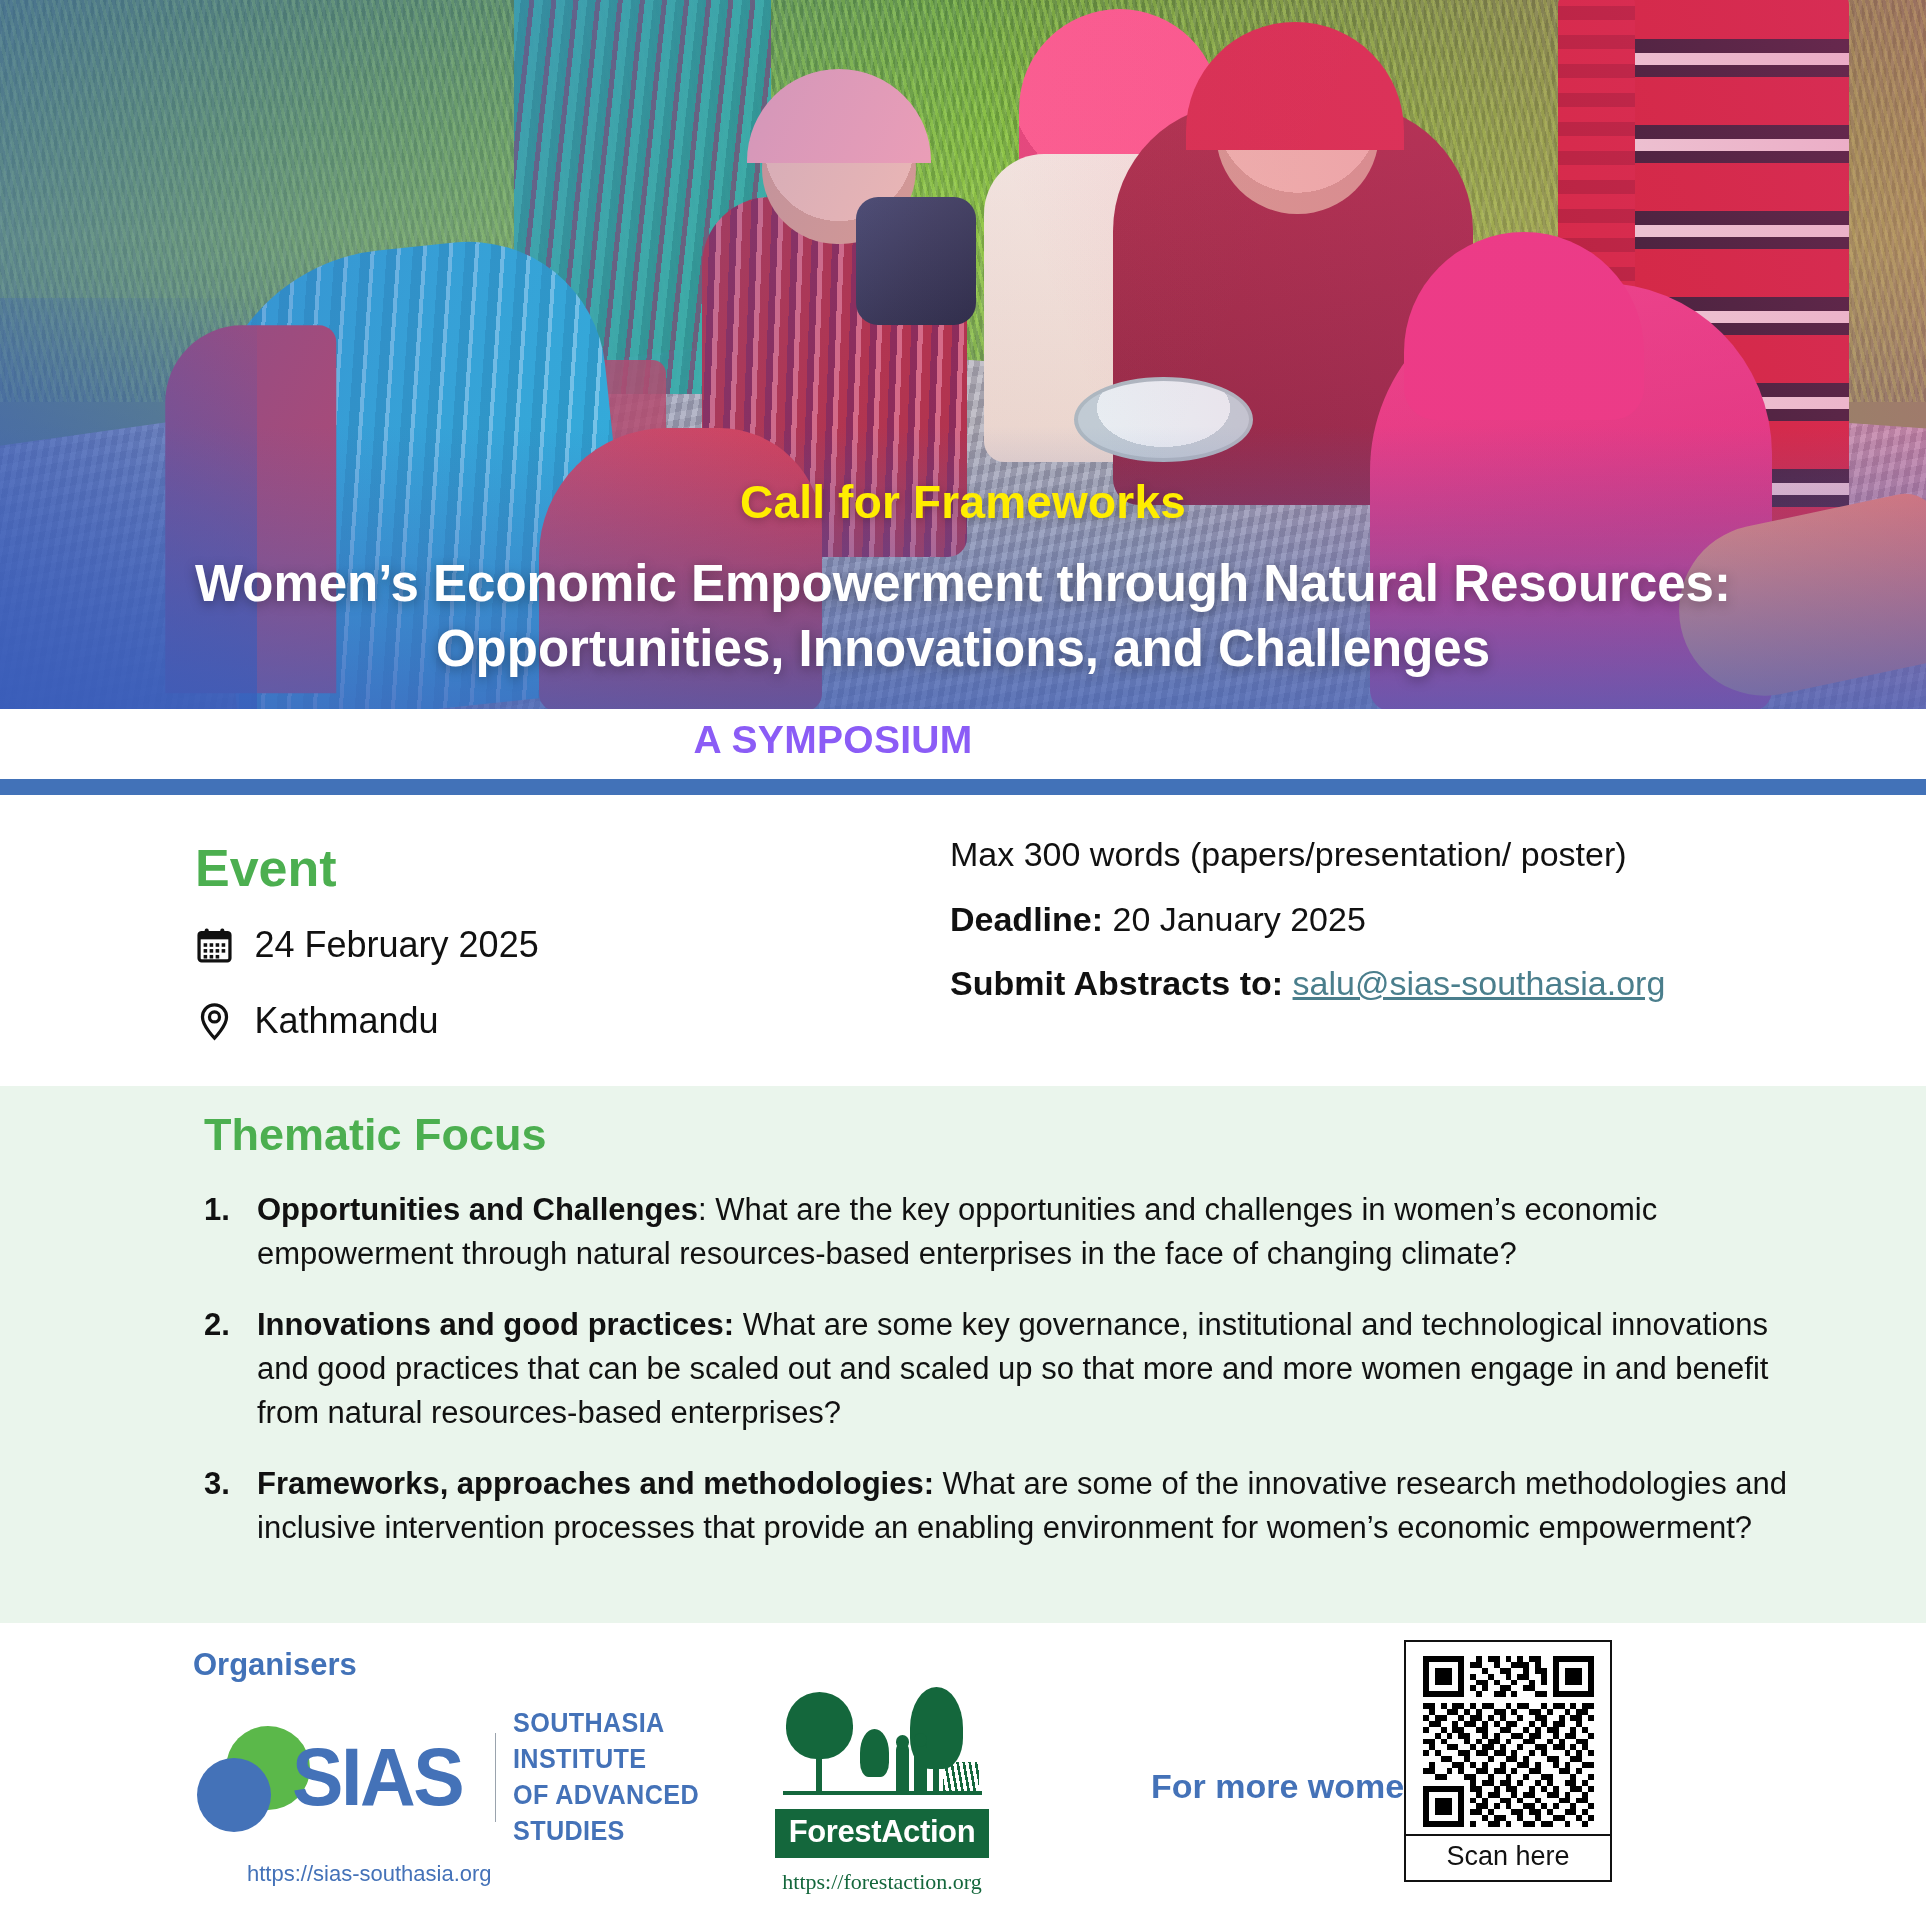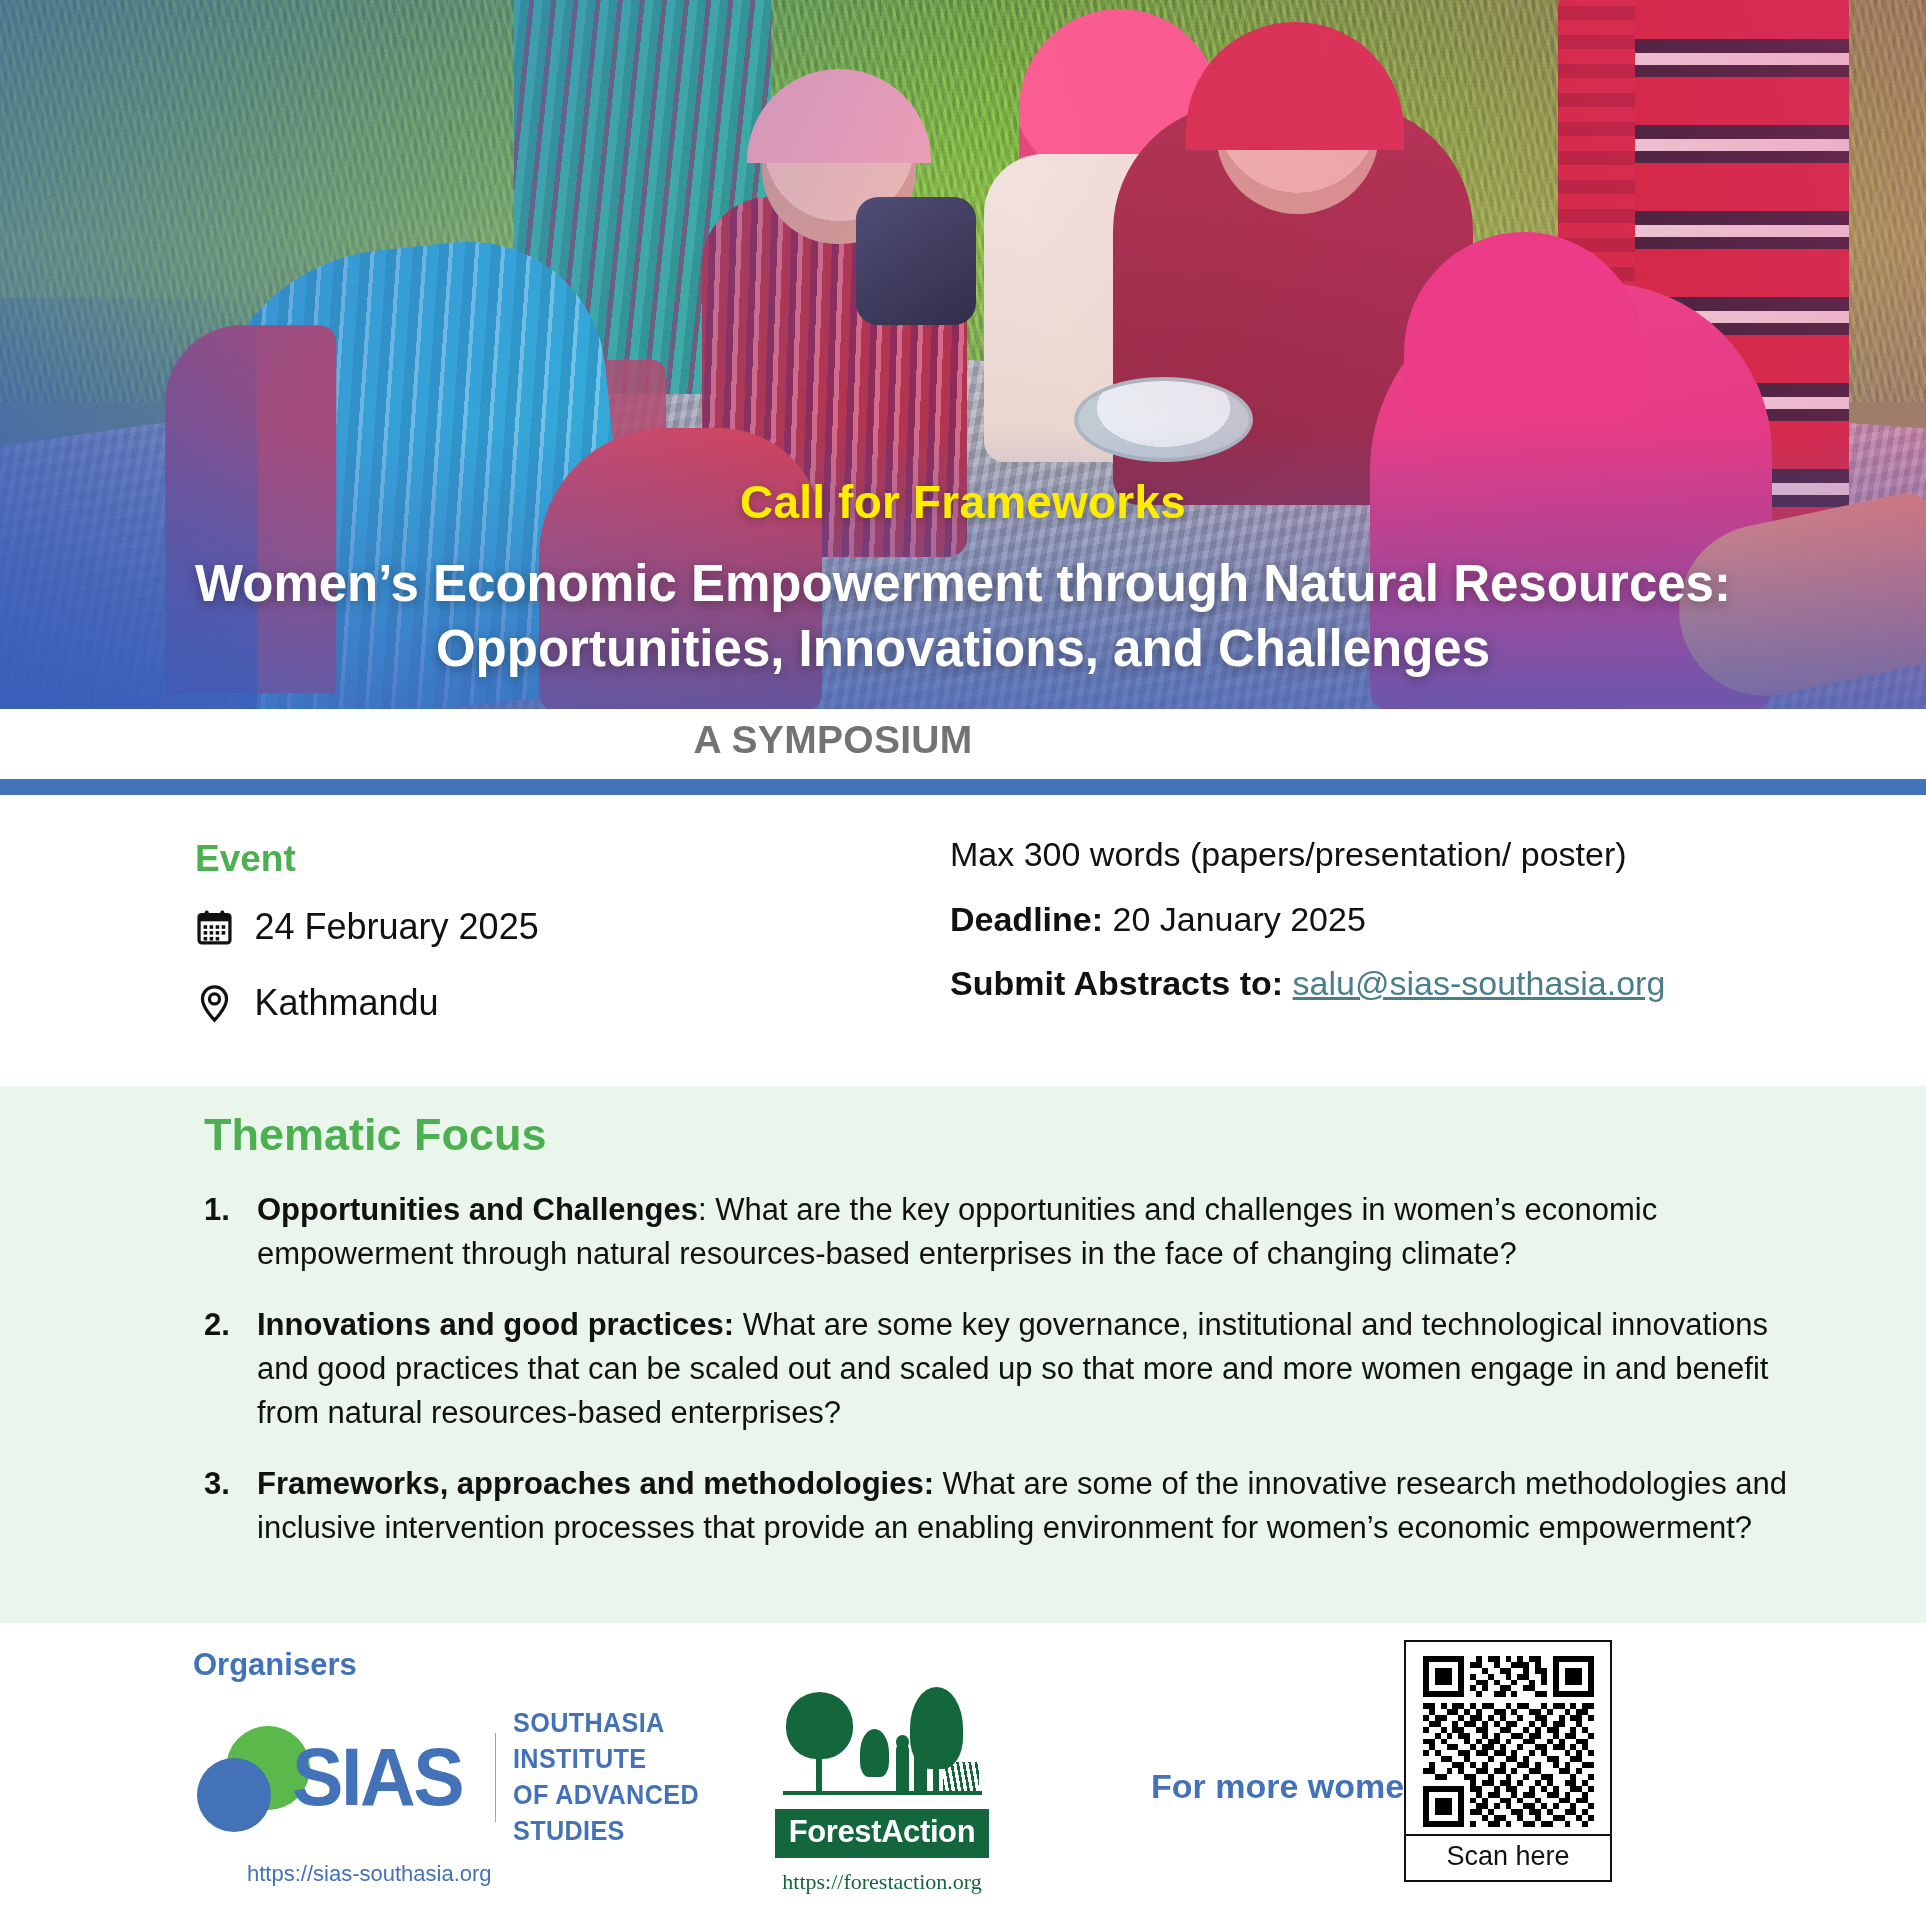--- a/index.html
+++ b/index.html
@@ -109,29 +109,29 @@
     color:#ffffff;font-size:51px;font-weight:bold;line-height:1.27;
     text-shadow:0 2.6px 12px rgba(0,0,0,.35);
     padding:0 103px;box-sizing:border-box;
   }
   .hero-title .l2{display:block;}
 
   
   .symposium-band{position:relative;width:1926px;height:70px;background:#ffffff;}
   .symposium{
     position:absolute;left:0;top:8.6px;width:1666px;text-align:center;
-    font-size:39px;font-weight:bold;color:#737373;letter-spacing:0.3px;
+    font-size:39px;font-weight:bold;color:#8b5cf6;letter-spacing:0.3px;
   }
   .rule{width:1926px;height:16.3px;background:#4272B8;}
 
   
   .details{position:relative;width:1926px;height:291px;background:#fff;}
   .col-left{position:absolute;left:195px;top:43px;width:736px;}
   .col-right{position:absolute;left:950px;top:38px;width:856px;}
-  .sec-head{color:#4CAF50;font-size:37px;font-weight:bold;margin:0 0 26px 0;}
+  .sec-head{color:#4CAF50;font-size:52px;font-weight:bold;margin:0 0 26px 0;}
   .sec-head.green2{margin-bottom:22px;}
   .info-row{display:flex;align-items:center;gap:20.5px;margin-bottom:34px;}
   .info-row .ico{width:39px;height:39px;flex:0 0 39px;display:flex;align-items:center;justify-content:center;}
   .info-row .txt{font-size:36px;color:#111;}
   .rline{font-size:34px;color:#111;margin-bottom:22px;line-height:1.25;}
   .rline b{font-weight:bold;}
   .mail{color:#4A7E8C;text-decoration:underline;}
 
   
   .thematic{position:relative;width:1926px;background:#EAF5EC;padding:23px 0 46px 0;}

